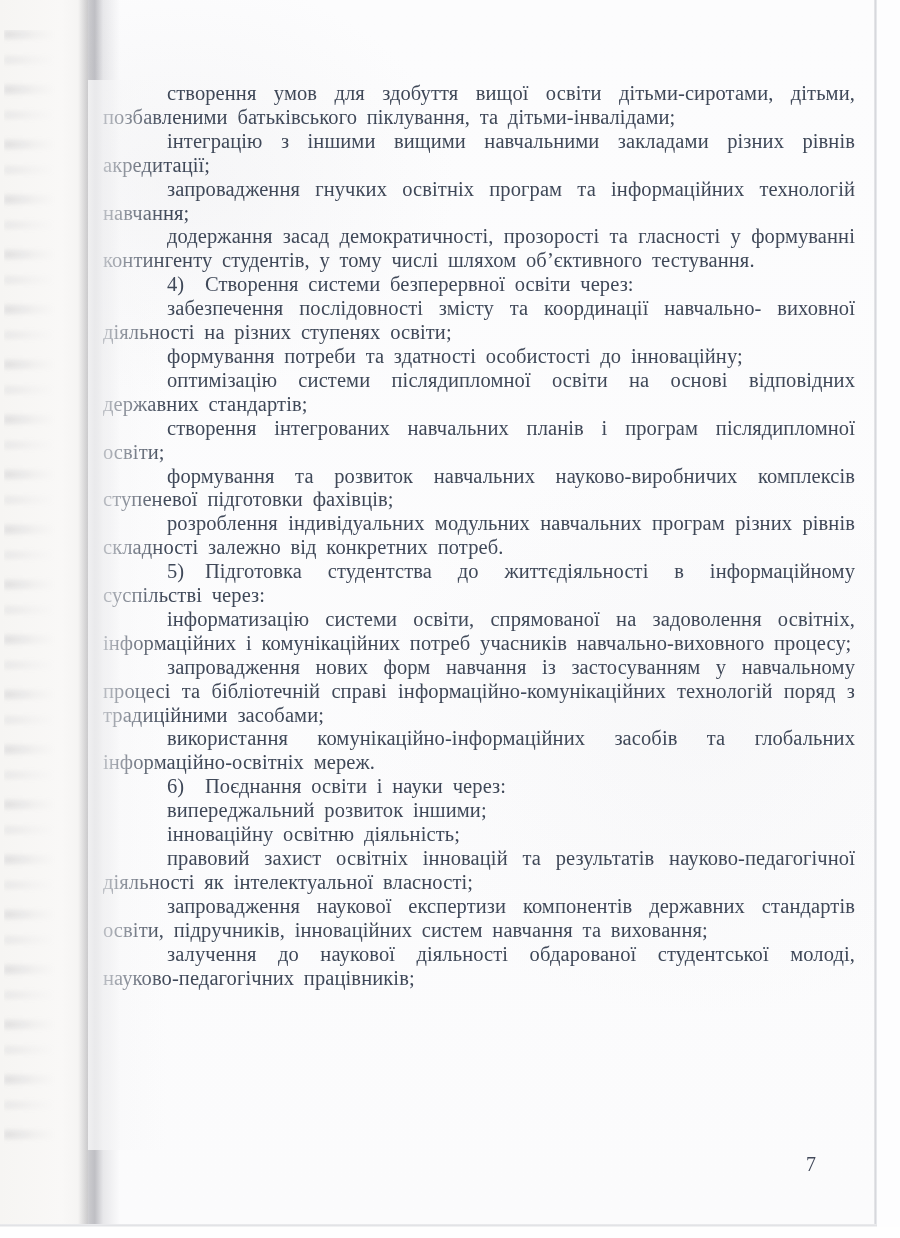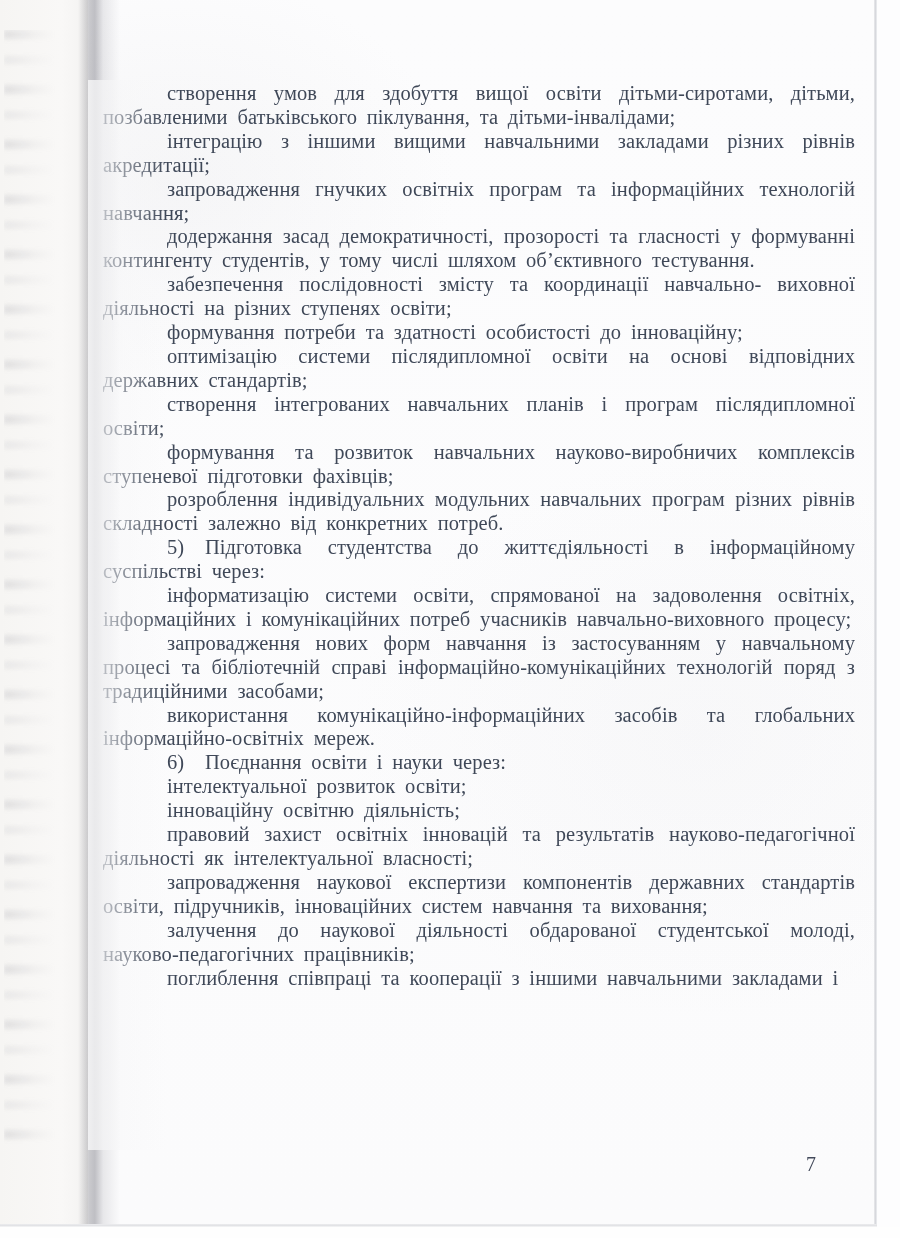--- a/index.html
+++ b/index.html
@@ -143,37 +143,37 @@
   <div class="left-strip"></div>
   <div class="edge-artifacts"></div>
 
   <div class="spine-shadow"></div>
 
   <div class="doc-text">
       <p class="para">створення умов для здобуття вищої освіти дітьми-сиротами, дітьми, позбавленими батьківського піклування, та дітьми-інвалідами;</p>
       <p class="para">інтеграцію з іншими вищими навчальними закладами різних рівнів акредитації;</p>
       <p class="para">запровадження гнучких освітніх програм та інформаційних технологій навчання;</p>
       <p class="para">додержання засад демократичності, прозорості та гласності у формуванні контингенту студентів, у тому числі шляхом об’єктивного тестування.</p>
+      <p class="para">4) Створення системи безперервної освіти через:</p>
       <p class="para">забезпечення послідовності змісту та координації навчально- виховної діяльності на різних ступенях освіти;</p>
       <p class="para">формування потреби та здатності особистості до інноваційну;</p>
       <p class="para">оптимізацію системи післядипломної освіти на основі відповідних державних стандартів;</p>
       <p class="para">створення інтегрованих навчальних планів і програм післядипломної освіти;</p>
       <p class="para">формування та розвиток навчальних науково-виробничих комплексів ступеневої підготовки фахівців;</p>
       <p class="para">розроблення індивідуальних модульних навчальних програм різних рівнів складності залежно від конкретних потреб.</p>
       <p class="para">5) Підготовка студентства до життєдіяльності в інформаційному суспільстві через:</p>
       <p class="para">інформатизацію системи освіти, спрямованої на задоволення освітніх, інформаційних і комунікаційних потреб учасників навчально-виховного процесу;</p>
       <p class="para">запровадження нових форм навчання із застосуванням у навчальному процесі та бібліотечній справі інформаційно-комунікаційних технологій поряд з традиційними засобами;</p>
       <p class="para">використання комунікаційно-інформаційних засобів та глобальних інформаційно-освітніх мереж.</p>
       <p class="para">6) Поєднання освіти і науки через:</p>
-      <p class="para">інтелектуальної розвиток освіти;</p>
+      <p class="para">випереджальний розвиток іншими;</p>
       <p class="para">інноваційну освітню діяльність;</p>
       <p class="para">правовий захист освітніх інновацій та результатів науково-педагогічної діяльності як інтелектуальної власності;</p>
       <p class="para">запровадження наукової експертизи компонентів державних стандартів освіти, підручників, інноваційних систем навчання та виховання;</p>
       <p class="para">залучення до наукової діяльності обдарованої студентської молоді, науково-педагогічних працівників;</p>
-      <p class="para">поглиблення співпраці та кооперації з іншими навчальними закладами і</p>
     </div>
 
   <div class="gutter-fade"></div>
 
   <div class="page-number">7</div>
 
   <div class="right-edge-line"></div>
   <div class="right-bg"></div>
   <div class="bottom-edge-line"></div>
   <div class="bottom-bg"></div>

